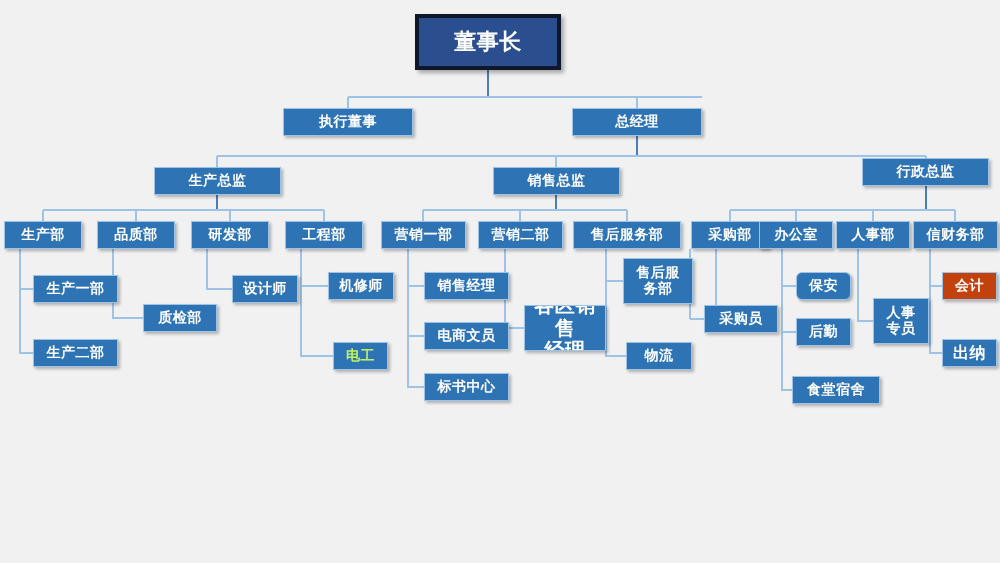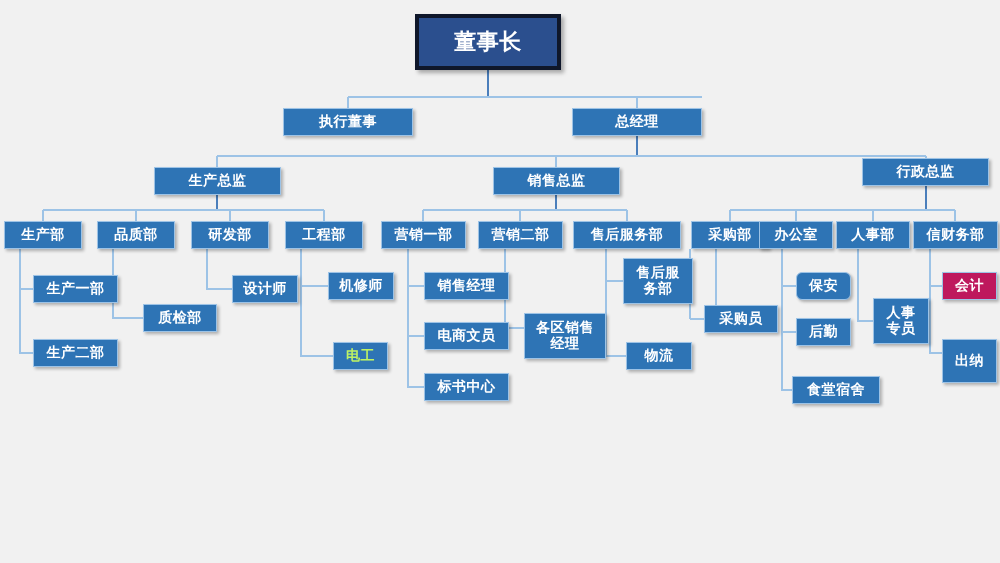--- a/index.html
+++ b/index.html
@@ -160,29 +160,29 @@
     <div class="node" style="left: 33px; top: 275px; width: 85px; height: 28px; font-size: 14px; color: rgb(255, 255, 255); background: rgb(46, 116, 181); border-color: rgb(157, 195, 230);">生产一部</div>
     <div class="node" style="left: 33px; top: 339px; width: 85px; height: 28px; font-size: 14px; color: rgb(255, 255, 255); background: rgb(46, 116, 181); border-color: rgb(157, 195, 230);">生产二部</div>
     <div class="node" style="left: 143px; top: 304px; width: 74px; height: 28px; font-size: 14px; color: rgb(255, 255, 255); background: rgb(46, 116, 181); border-color: rgb(157, 195, 230);">质检部</div>
     <div class="node" style="left: 232px; top: 275px; width: 66px; height: 28px; font-size: 14px; color: rgb(255, 255, 255); background: rgb(46, 116, 181); border-color: rgb(157, 195, 230);">设计师</div>
     <div class="node" style="left: 328px; top: 272px; width: 66px; height: 28px; font-size: 14px; color: rgb(255, 255, 255); background: rgb(46, 116, 181); border-color: rgb(157, 195, 230);">机修师</div>
     <div class="node" style="left: 333px; top: 342px; width: 55px; height: 28px; font-size: 14px; color: #bef264; background: rgb(46, 116, 181); border-color: rgb(157, 195, 230);">电工</div>
 
     <div class="node" style="left: 424px; top: 272px; width: 85px; height: 28px; font-size: 14px; color: rgb(255, 255, 255); background: rgb(46, 116, 181); border-color: rgb(157, 195, 230);">销售经理</div>
     <div class="node" style="left: 424px; top: 322px; width: 85px; height: 28px; font-size: 14px; color: rgb(255, 255, 255); background: rgb(46, 116, 181); border-color: rgb(157, 195, 230);">电商文员</div>
     <div class="node" style="left: 424px; top: 373px; width: 85px; height: 28px; font-size: 14px; color: rgb(255, 255, 255); background: rgb(46, 116, 181); border-color: rgb(157, 195, 230);">标书中心</div>
-    <div class="node" style="left: 524px; top: 313px; width: 82px; height: 46px; font-size: 14px; color: rgb(255, 255, 255); background: rgb(46, 116, 181); border-color: rgb(157, 195, 230);">各区销售
+    <div class="node" style="left: 524px; top: 305px; width: 82px; height: 46px; font-size: 20px; color: rgb(255, 255, 255); background: rgb(46, 116, 181); border-color: rgb(157, 195, 230);">各区销售
 经理</div>
     <div class="node" style="left: 623px; top: 258px; width: 70px; height: 46px; font-size: 14px; color: rgb(255, 255, 255); background: rgb(46, 116, 181); border-color: rgb(157, 195, 230);">售后服
 务部</div>
     <div class="node" style="left: 626px; top: 342px; width: 66px; height: 28px; font-size: 14px; color: #ffffff; background: rgb(46, 116, 181); border-color: rgb(157, 195, 230);">物流</div>
 
     <div class="node" style="left: 704px; top: 305px; width: 74px; height: 28px; font-size: 14px; color: rgb(255, 255, 255); background: rgb(46, 116, 181); border-color: rgb(157, 195, 230);">采购员</div>
     <div class="node" style="left: 796px; top: 272px; width: 55px; height: 28px; font-size: 14px; color: rgb(255, 255, 255); background: rgb(46, 116, 181); border-color: rgb(157, 195, 230); border-radius: 6px;">保安</div>
     <div class="node" style="left: 796px; top: 318px; width: 55px; height: 28px; font-size: 14px; color: rgb(255, 255, 255); background: rgb(46, 116, 181); border-color: rgb(157, 195, 230);">后勤</div>
     <div class="node" style="left: 792px; top: 376px; width: 88px; height: 28px; font-size: 14px; color: rgb(255, 255, 255); background: rgb(46, 116, 181); border-color: rgb(157, 195, 230);">食堂宿舍</div>
     <div class="node" style="left: 873px; top: 298px; width: 56px; height: 46px; font-size: 14px; color: rgb(255, 255, 255); background: rgb(46, 116, 181); border-color: rgb(157, 195, 230);">人事
 专员</div>
-    <div class="node" style="left: 942px; top: 272px; width: 55px; height: 28px; font-size: 14px; color: rgb(255, 255, 255); background: #be185d; border-color: rgb(157, 195, 230);">会计</div>
-    <div class="node" style="left: 942px; top: 339px; width: 55px; height: 44px; font-size: 14px; color: rgb(255, 255, 255); background: rgb(46, 116, 181); border-color: rgb(157, 195, 230);">出纳</div>
+    <div class="node" style="left: 942px; top: 272px; width: 55px; height: 28px; font-size: 14px; color: rgb(255, 255, 255); background: #c2410c; border-color: rgb(157, 195, 230);">会计</div>
+    <div class="node" style="left: 942px; top: 339px; width: 55px; height: 28px; font-size: 16px; color: rgb(255, 255, 255); background: rgb(46, 116, 181); border-color: rgb(157, 195, 230);">出纳</div>
 
   </div>
 </div>
 
 </body></html>

